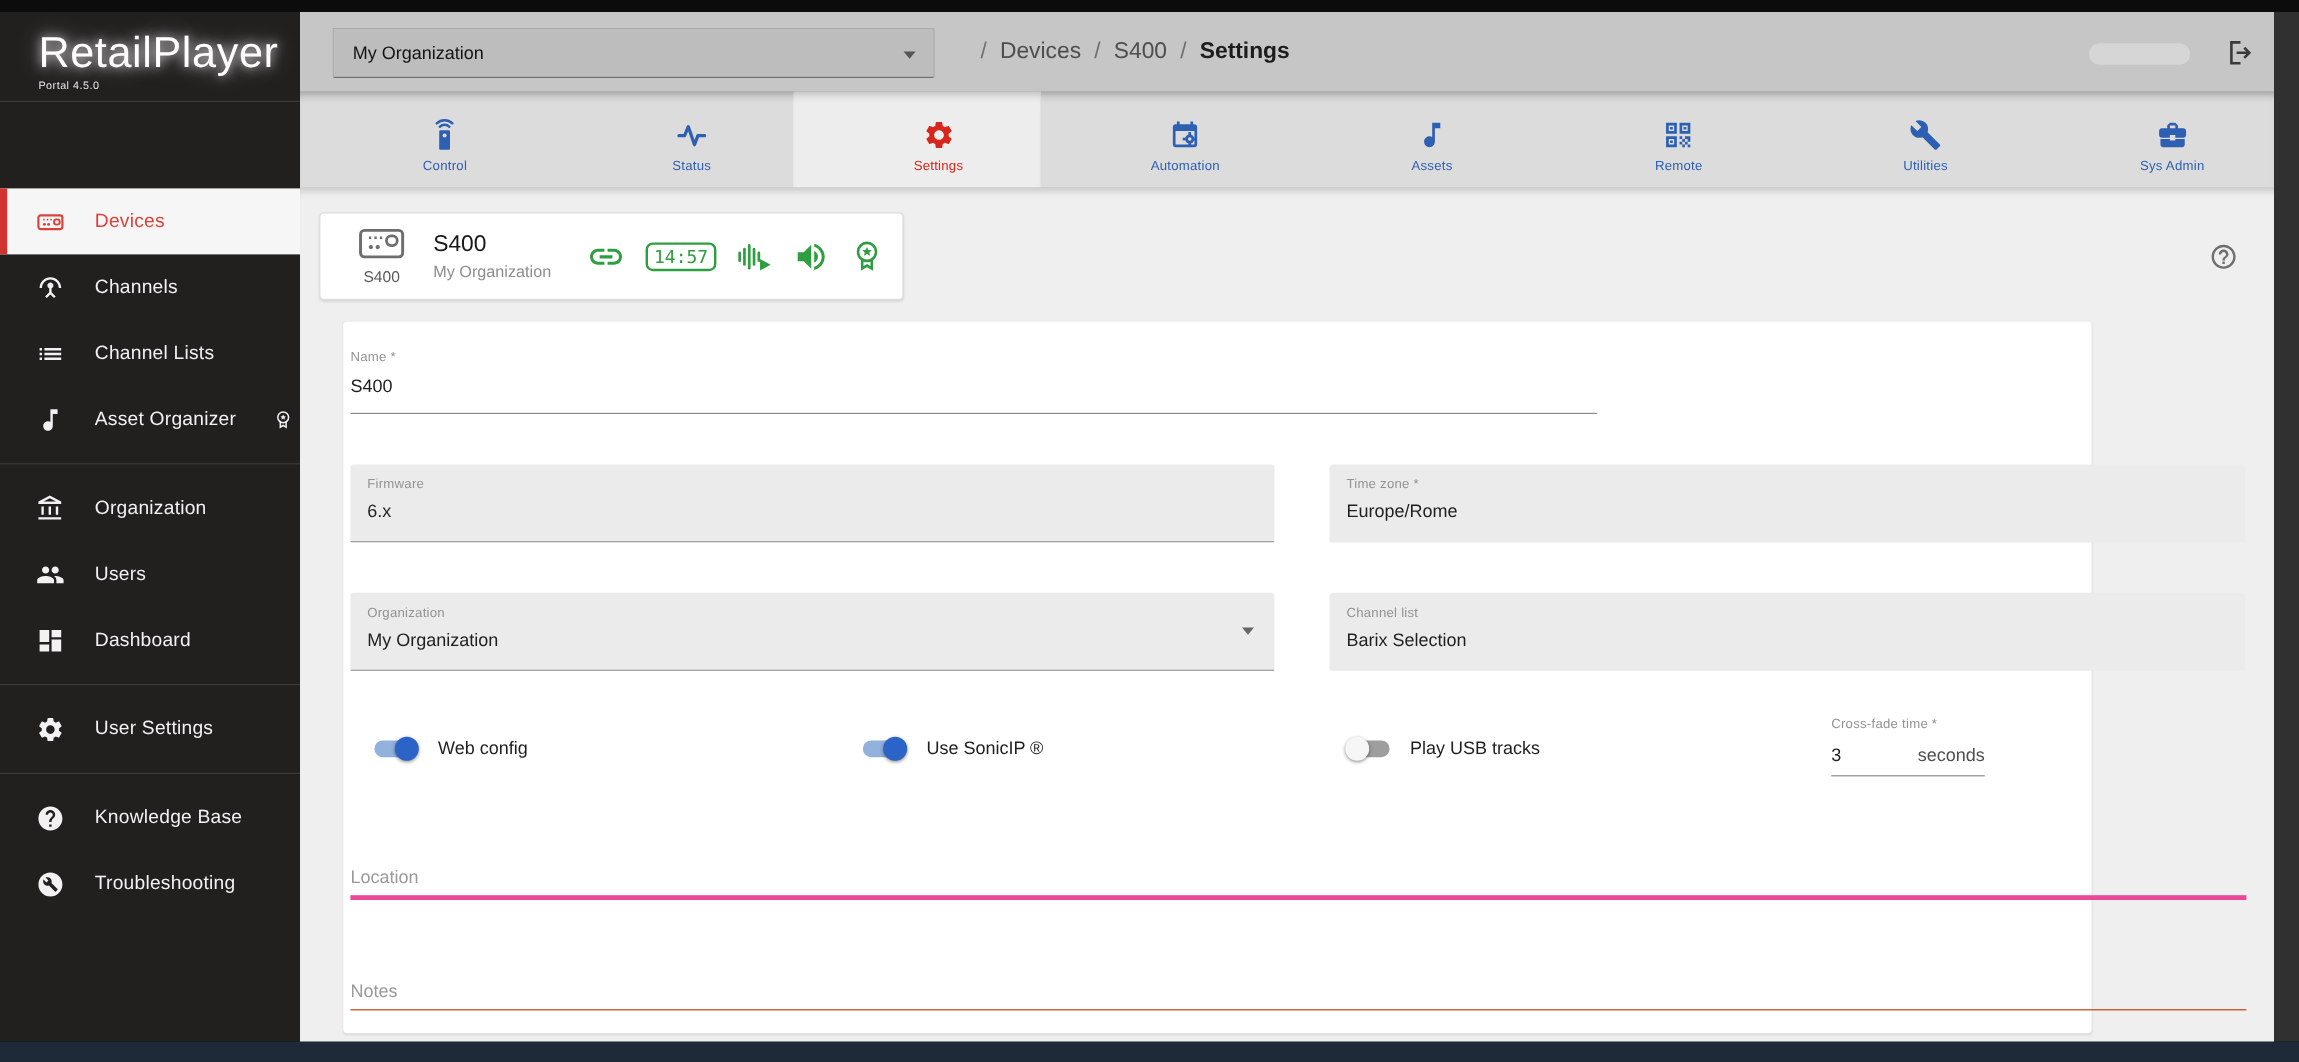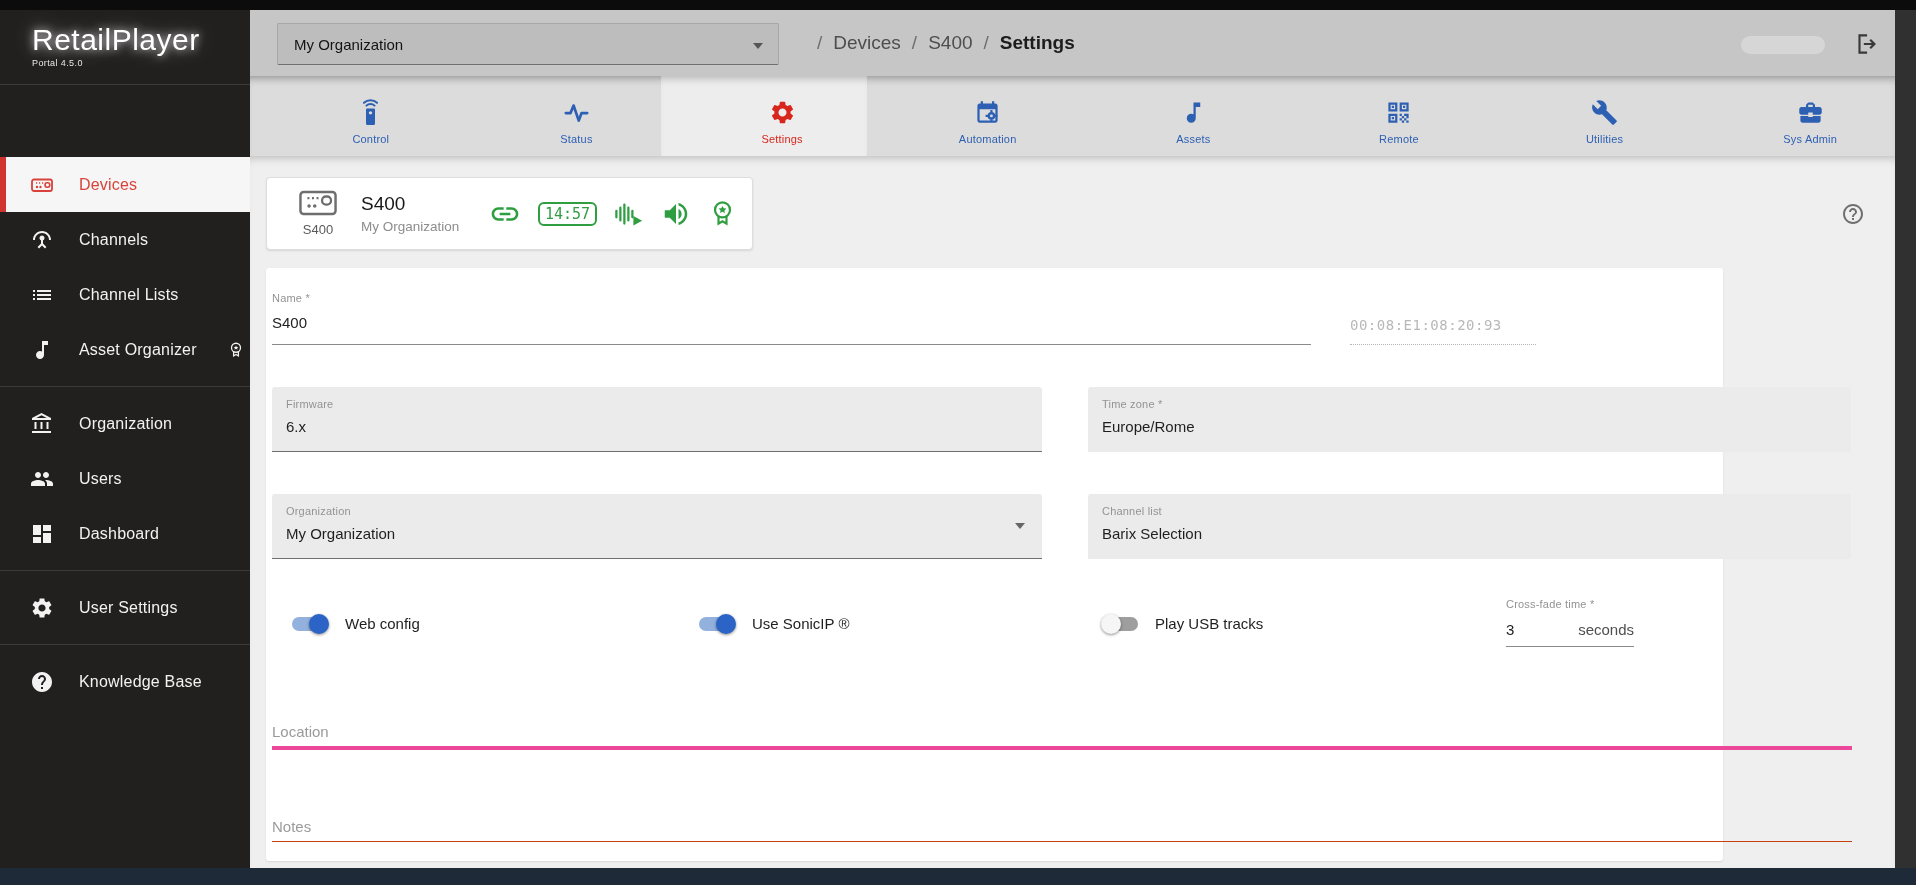--- a/index.html
+++ b/index.html
@@ -6,21 +6,21 @@
   body { background:#000; font-family:"Liberation Sans","DejaVu Sans",sans-serif; }
   .frame { position:relative; width:1916px; height:885px; background:#0c0c0c; overflow:hidden; }
 
   
   .bottom-strip { position:absolute; left:0; right:0; bottom:0; height:17px; background:#1e2a38; z-index:50; }
   .right-strip  { position:absolute; right:0; top:10px; bottom:17px; width:21px; background:#303030; z-index:40; }
 
   
   .sidebar { position:absolute; left:0; top:10px; bottom:17px; width:250px; background:#221f1f; color:#f2f2f2; z-index:10; }
   .logo-block { height:75px; padding:13px 0 0 32px; border-bottom:1px solid #3d3a3a; }
-  .logo { font-size:30px; font-weight:400; color:#fff; letter-spacing:.5px;
+  .logo { font-size:36px; font-weight:400; color:#fff; letter-spacing:.5px;
           text-shadow:0 0 9px rgba(255,255,255,.85), 0 0 22px rgba(255,255,255,.45); }
   .logo-version { font-size:9px; color:#e8e8e8; margin-top:1px; letter-spacing:.4px; }
   .snav { margin-top:72px; }
   .sitem { position:relative; height:55px; display:flex; align-items:center; gap:24px; padding-left:29px; cursor:pointer; }
   .sicon { width:26px; height:26px; display:flex; align-items:center; justify-content:center; flex:0 0 26px; }
   .sicon svg { width:24px; height:24px; }
   .slabel { font-size:16px; letter-spacing:.2px; }
   .sitem.active { background:#f6f6f6; color:#d9423b; }
   .sitem.active::before { content:""; position:absolute; left:0; top:0; bottom:0; width:6px; background:#cf3430; }
   .sdivider { height:1px; background:#3d3a3a; margin:9px 0; }
@@ -72,21 +72,21 @@
   .dev-sub { font-size:13.5px; color:#8d8d8d; margin-top:4px; }
   .dev-status { display:flex; align-items:center; gap:17px; color:#2f9e41; }
   .dev-status .gicon svg { display:block; }
   .clock-badge { border:2px solid #2f9e41; border-radius:6px; padding:1px 5px;
                  font-family:"DejaVu Sans Mono",monospace; font-size:15px; color:#2f9e41; }
 
   .help-btn { position:absolute; right:30px; top:46px; width:24px; height:24px; color:#6f6f6f; cursor:pointer; }
   .help-btn svg { width:24px; height:24px; }
 
   
-  .form-card { position:absolute; left:16px; top:112px; width:1457px; height:593px; background:#fff;
+  .form-card { position:absolute; left:36px; top:112px; width:1457px; height:593px; background:#fff;
                border-radius:3px; box-shadow:0 1px 2px rgba(0,0,0,.10); }
   .flabel { font-size:11px; color:#939393; letter-spacing:.2px; }
   .fvalue { font-size:15px; color:#1f1f1f; }
 
   .f-name { position:absolute; left:6px; top:24px; width:1039px; border-bottom:1px solid #8a8a8a; padding-bottom:13px; }
   .f-name .fvalue { margin-top:10px; }
   .f-mac { position:absolute; left:1084px; top:24px; width:186px; border-bottom:1px dotted #b5b5b5; padding-bottom:11px; }
   .mac-value { font-family:"DejaVu Sans Mono",monospace; font-size:14px; color:#b8b8b8; margin-top:25px; letter-spacing:.5px; }
 
   .fbox { position:absolute; height:65px; background:#ebebeb; border-radius:3px 3px 0 0; padding:11px 14px; }
@@ -224,20 +224,31 @@
 
       <div class="sitem">
         <span class="sicon">
           <svg viewBox="0 0 24 24" fill="currentColor">
             <path d="M12 2C6.48 2 2 6.48 2 12s4.48 10 10 10 10-4.48 10-10S17.52 2 12 2zm1 17h-2v-2h2v2zm2.07-7.75l-.9.92C13.45 12.9 13 13.5 13 15h-2v-.5c0-1.1.45-2.1 1.17-2.83l1.24-1.26c.37-.36.59-.86.59-1.41 0-1.1-.9-2-2-2s-2 .9-2 2H8c0-2.21 1.79-4 4-4s4 1.79 4 4c0 .88-.36 1.68-.93 2.25z"></path>
           </svg>
         </span>
         <span class="slabel">Knowledge Base</span>
       </div>
 
+      <div class="sitem">
+        <span class="sicon">
+          <svg viewBox="0 0 24 24">
+            <circle cx="12" cy="12" r="10" fill="currentColor"></circle>
+            <g transform="translate(5.4,5.4) scale(0.55)">
+              <path fill="#221f1f" d="M22.7 19l-9.1-9.1c.9-2.3.4-5-1.5-6.9-2-2-5-2.4-7.4-1.3L9 6 6 9 1.6 4.7C.4 7.1.9 10.1 2.9 12.1c1.9 1.9 4.6 2.4 6.9 1.5l9.1 9.1c.4.4 1 .4 1.4 0l2.3-2.3c.5-.4.5-1.1.1-1.4z"></path>
+            </g>
+          </svg>
+        </span>
+        <span class="slabel">Troubleshooting</span>
+      </div>
 
     </div>
   </div>
 
   <div class="main">
 
     <div class="header">
       <div class="org-select">
         <span class="org-select-value">My Organization</span>
         <span class="select-arrow"></span>
@@ -406,23 +417,20 @@
         </span>
       </div>
 
       <div class="form-card">
 
         <div class="f-name">
           <div class="flabel">Name *</div>
           <div class="fvalue">S400</div>
         </div>
 
-        <div class="f-mac">
-          <div class="mac-value">00:08:E1:08:20:93</div>
-        </div>
 
         <div class="fbox editable fb-firmware">
           <div class="flabel">Firmware</div>
           <div class="fvalue">6.x</div>
         </div>
 
         <div class="fbox fb-timezone">
           <div class="flabel">Time zone *</div>
           <div class="fvalue">Europe/Rome</div>
         </div>

